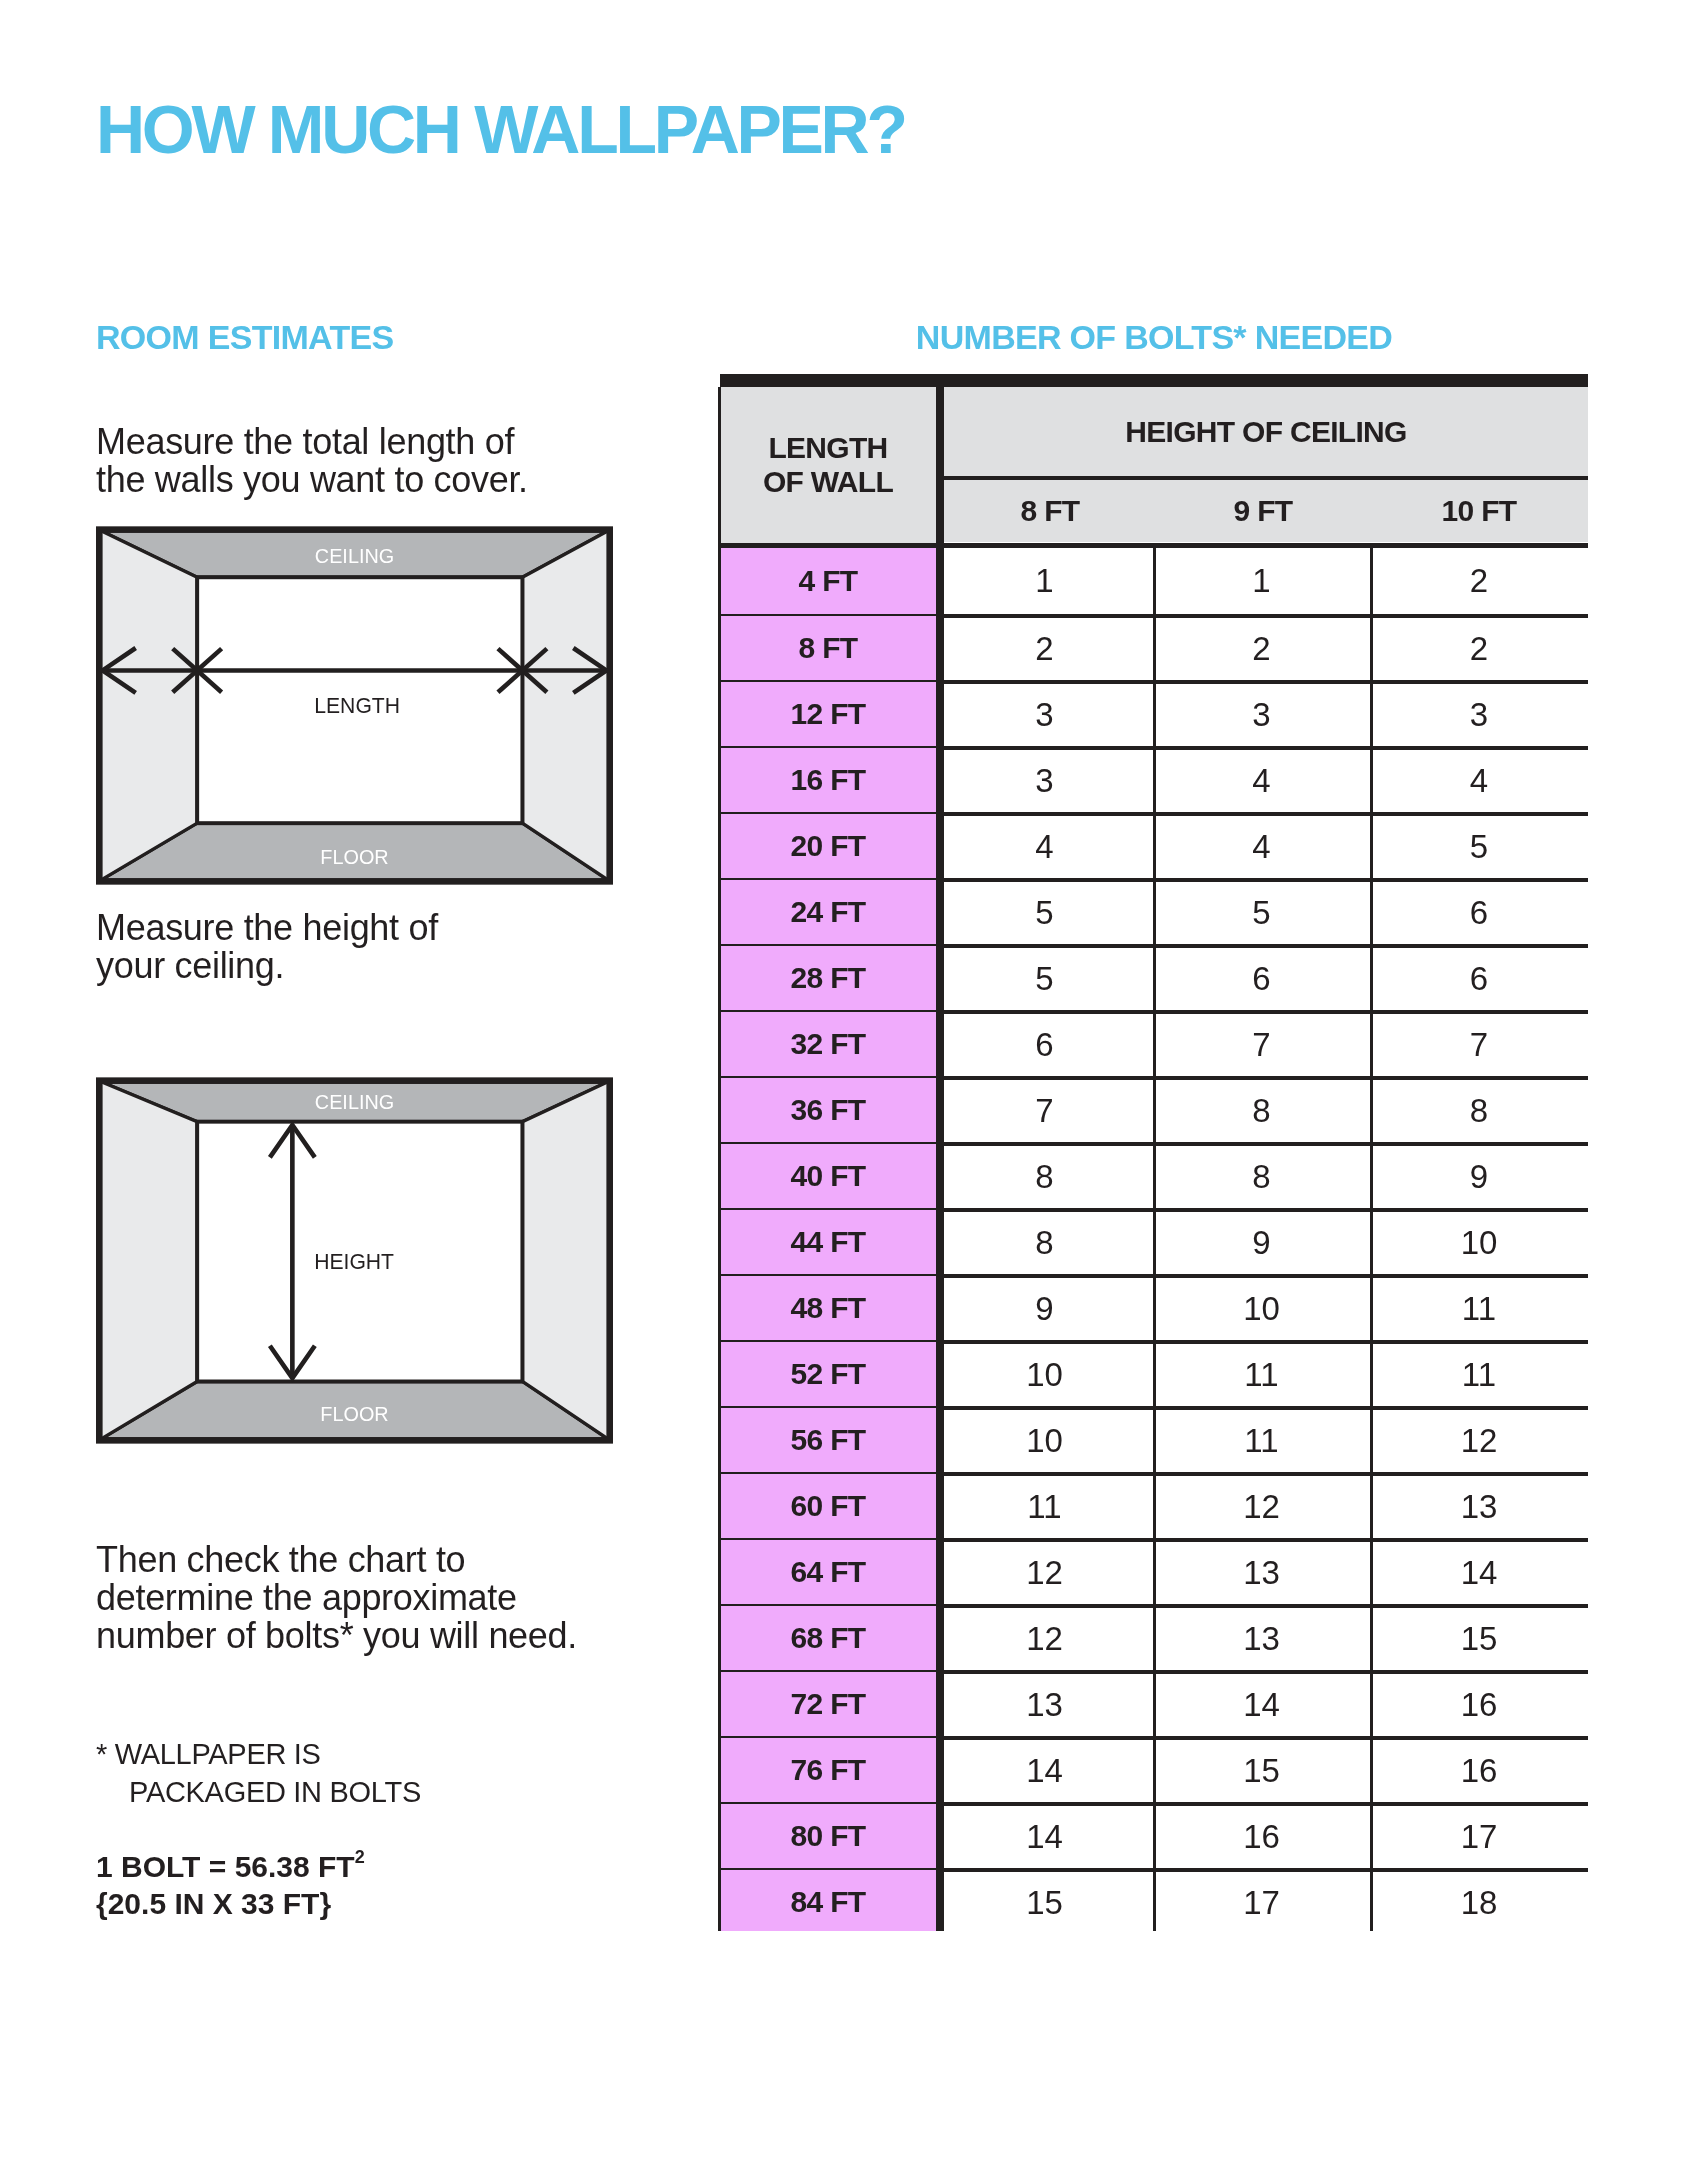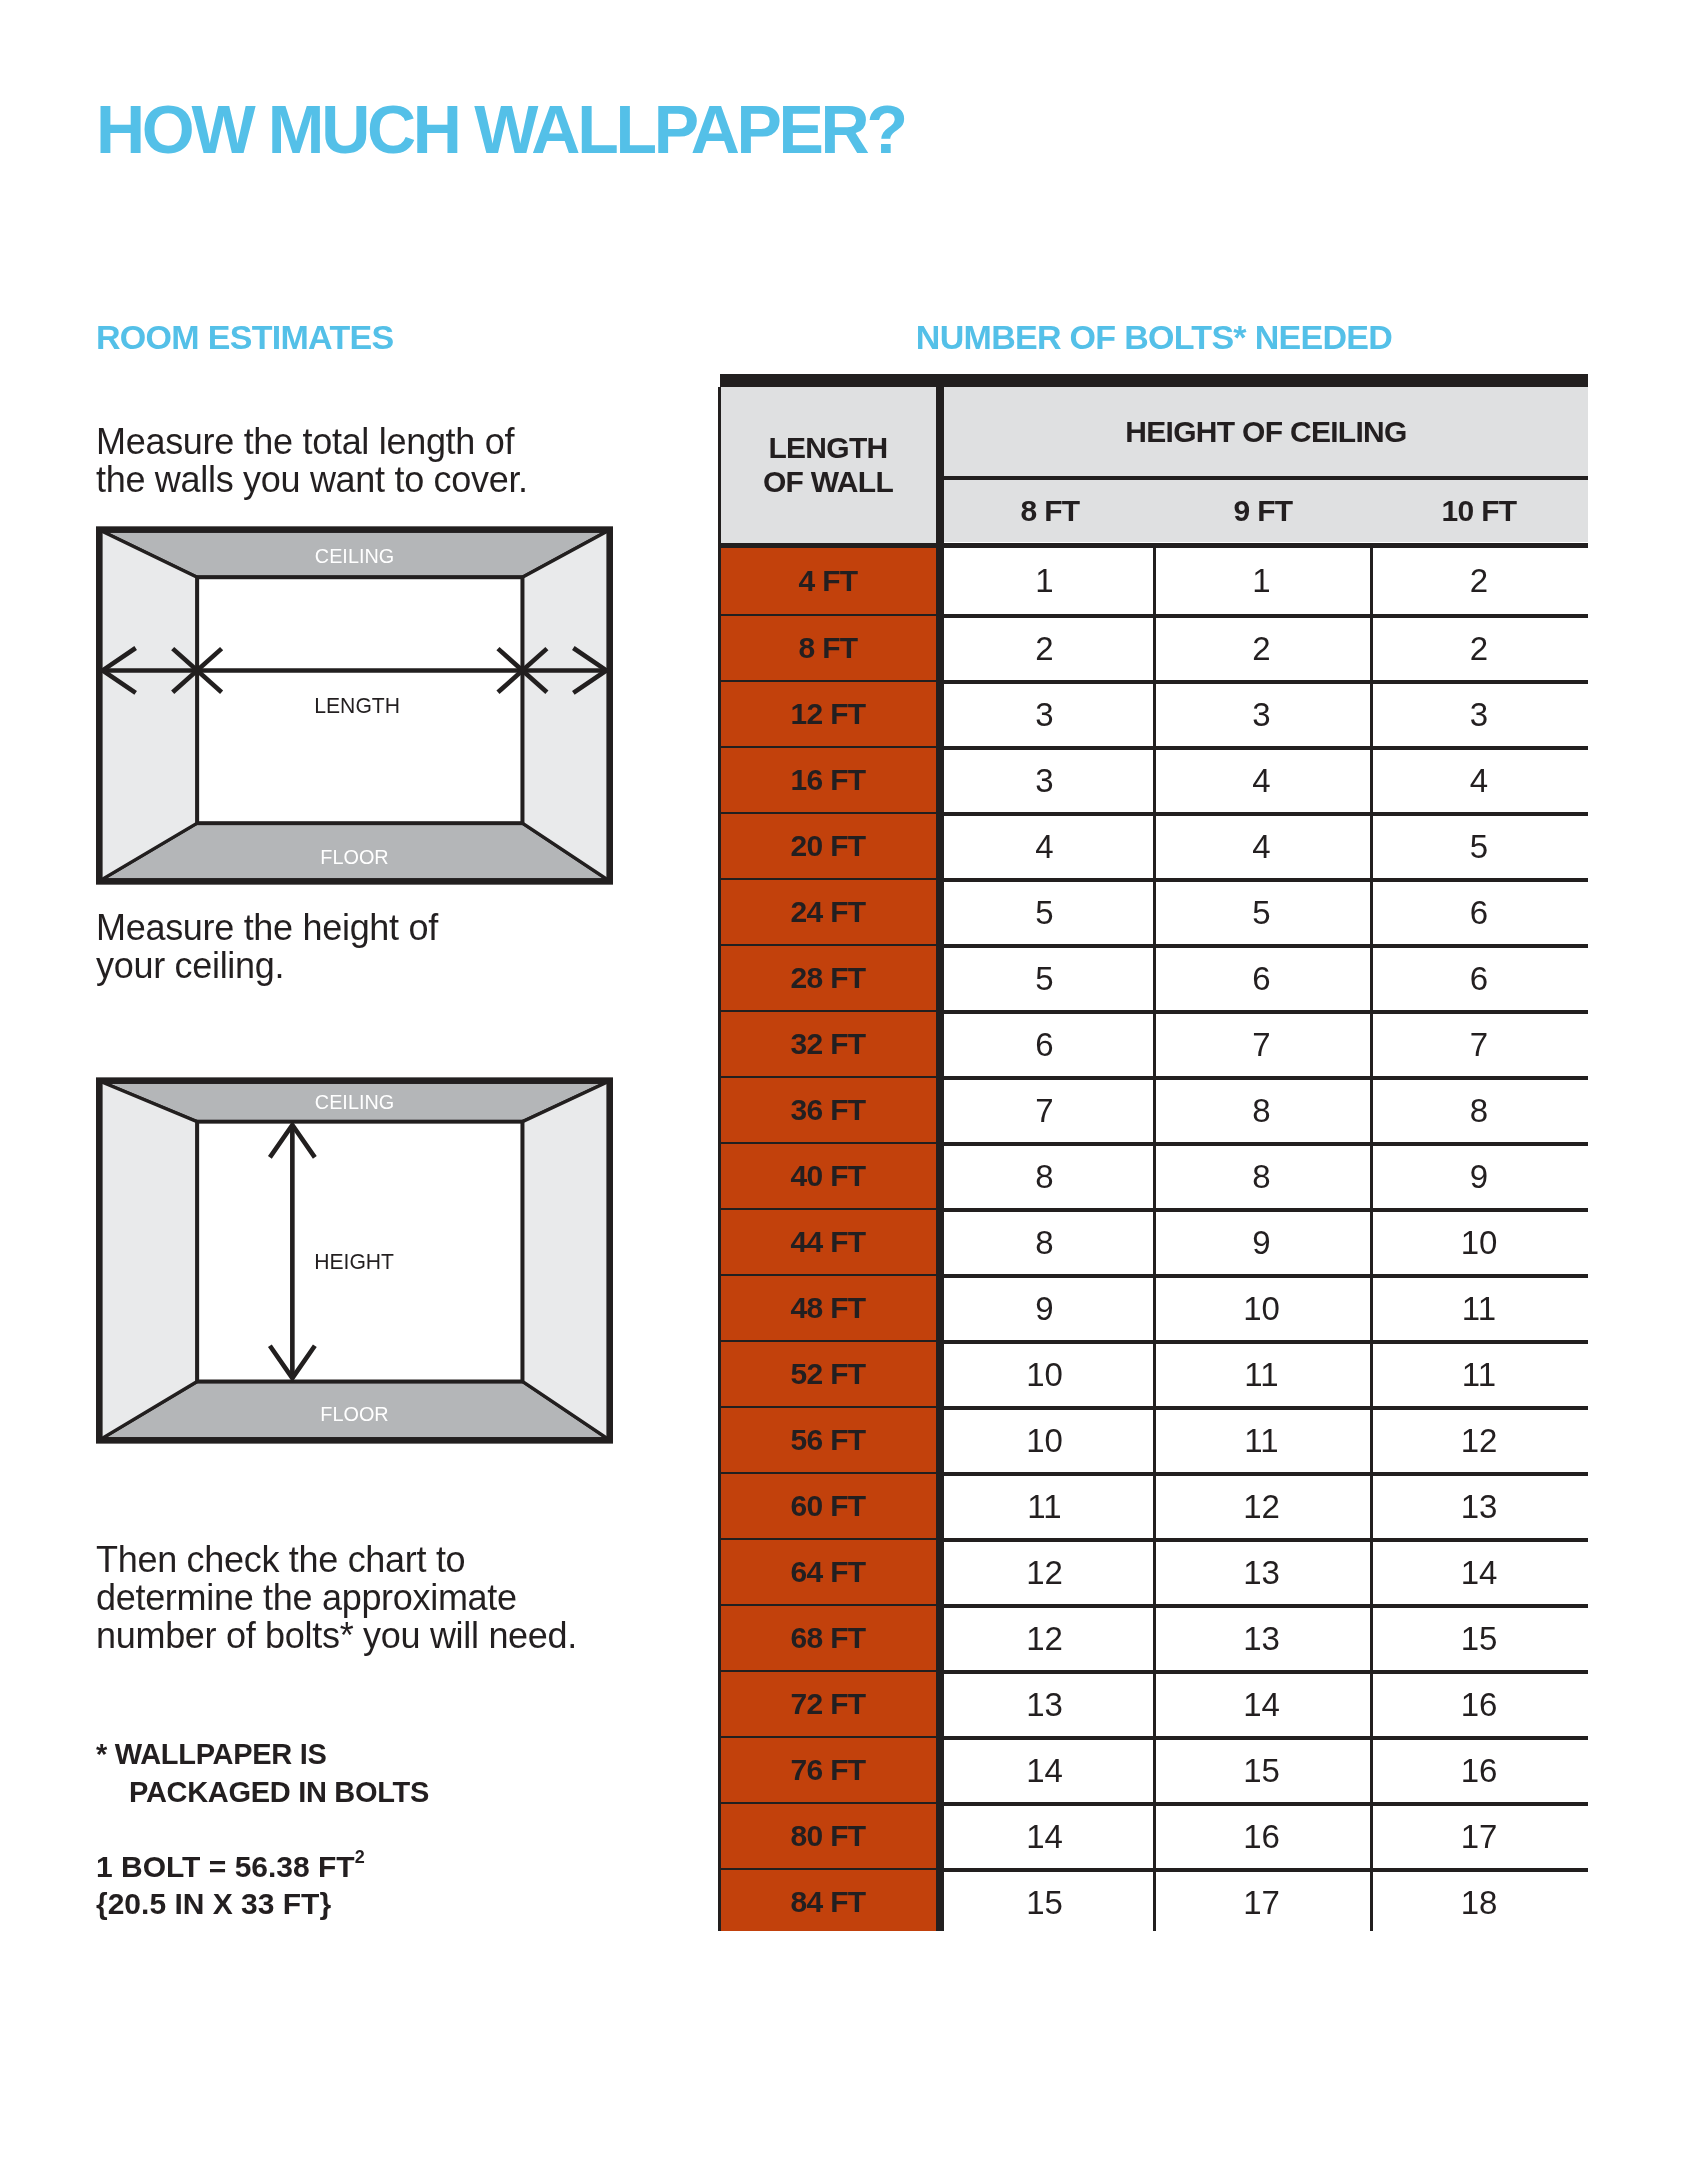--- a/index.html
+++ b/index.html
@@ -7,21 +7,21 @@
         font-family:"Liberation Sans",sans-serif;color:#231f20;}
   .abs{position:absolute;}
   .title{left:96px;top:90px;font-size:68px;font-weight:bold;letter-spacing:-3.3px;color:#54c0e8;white-space:nowrap;}
   .sec-head{font-size:34px;font-weight:bold;letter-spacing:-0.7px;color:#54c0e8;white-space:nowrap;}
   .room-head{left:96px;top:318px;}
   .bolts-head{left:720px;top:318px;width:868px;text-align:center;}
   .para{left:96px;font-size:36px;line-height:38px;letter-spacing:-0.3px;}
   .p1{top:396px;margin-top:27px;}
   .p2{top:909px;}
   .p3{top:1496px;margin-top:45px;}
-  .fn{left:96px;top:1735px;font-size:29px;font-weight:bold;line-height:38px;letter-spacing:-0.3px;}
+  .fn{left:96px;top:1735px;font-size:29px;font-weight:normal;line-height:38px;letter-spacing:-0.3px;}
   .fn-line2{padding-left:33px;}
   .bolt-eq{left:96px;top:1850px;font-size:30px;font-weight:bold;white-space:nowrap;}
   .bolt-eq sup{font-size:18px;position:relative;top:-2.6px;}
   .bolt-dim{left:96px;top:1887px;font-size:30px;font-weight:bold;white-space:nowrap;}
   svg text{font-family:"Liberation Sans",sans-serif;}
   
   .t-topbar{left:720px;top:374px;width:868px;height:13.2px;background:#221f1f;}
   .t-leftborder{left:718px;top:387px;width:2.6px;height:1694px;background:#221f1f;z-index:3;}
   .t-labelcol-bg{left:720px;top:387px;width:216px;height:161px;background:#dfe0e1;}
   .t-header-right-bg{left:944px;top:387px;width:644px;height:155px;background:#dfe0e1;}
@@ -34,21 +34,21 @@
   .t-hoc{left:944px;top:387px;width:644px;height:89px;display:flex;align-items:center;justify-content:center;
          font-size:30px;font-weight:bold;letter-spacing:-0.7px;z-index:2;}
   .t-sub{top:480px;height:62px;display:flex;align-items:center;justify-content:center;
          font-size:30px;font-weight:bold;letter-spacing:-0.7px;z-index:2;}
   .t-sub0{left:944px;width:212px;}
   .t-sub1{left:1156px;width:214px;}
   .t-sub2{left:1370px;width:218px;}
   #table-rows{position:absolute;left:720px;top:548px;width:868px;z-index:1;}
   .t-row{display:flex;height:66px;}
   .t-cell{display:flex;align-items:center;justify-content:center;box-sizing:border-box;}
-  .t-label{width:216px;background:#c2410c;font-size:30px;font-weight:bold;letter-spacing:-0.7px;
+  .t-label{width:216px;background:#f0abfc;font-size:30px;font-weight:bold;letter-spacing:-0.7px;
            border-top:2px solid #221f1f;}
   .t-val{font-size:33px;font-weight:400;border-top:4.6px solid #221f1f;}
   .c0{width:217px;} .c1{width:217px;} .c2{width:218px;}
   .t-row.first .t-label,.t-row.first .t-val{border-top:none;}
   .t-vline{top:548px;width:2.6px;height:1522px;background:#221f1f;z-index:2;}
   .v1{left:1153px;} .v2{left:1370px;}
   .t-bottombar{left:720px;top:2069px;width:868px;height:12px;background:#221f1f;z-index:3;}
   .t-tail{left:720px;top:2081px;width:265px;height:8px;background:#d9dadb;}
 </style>
 </head>

